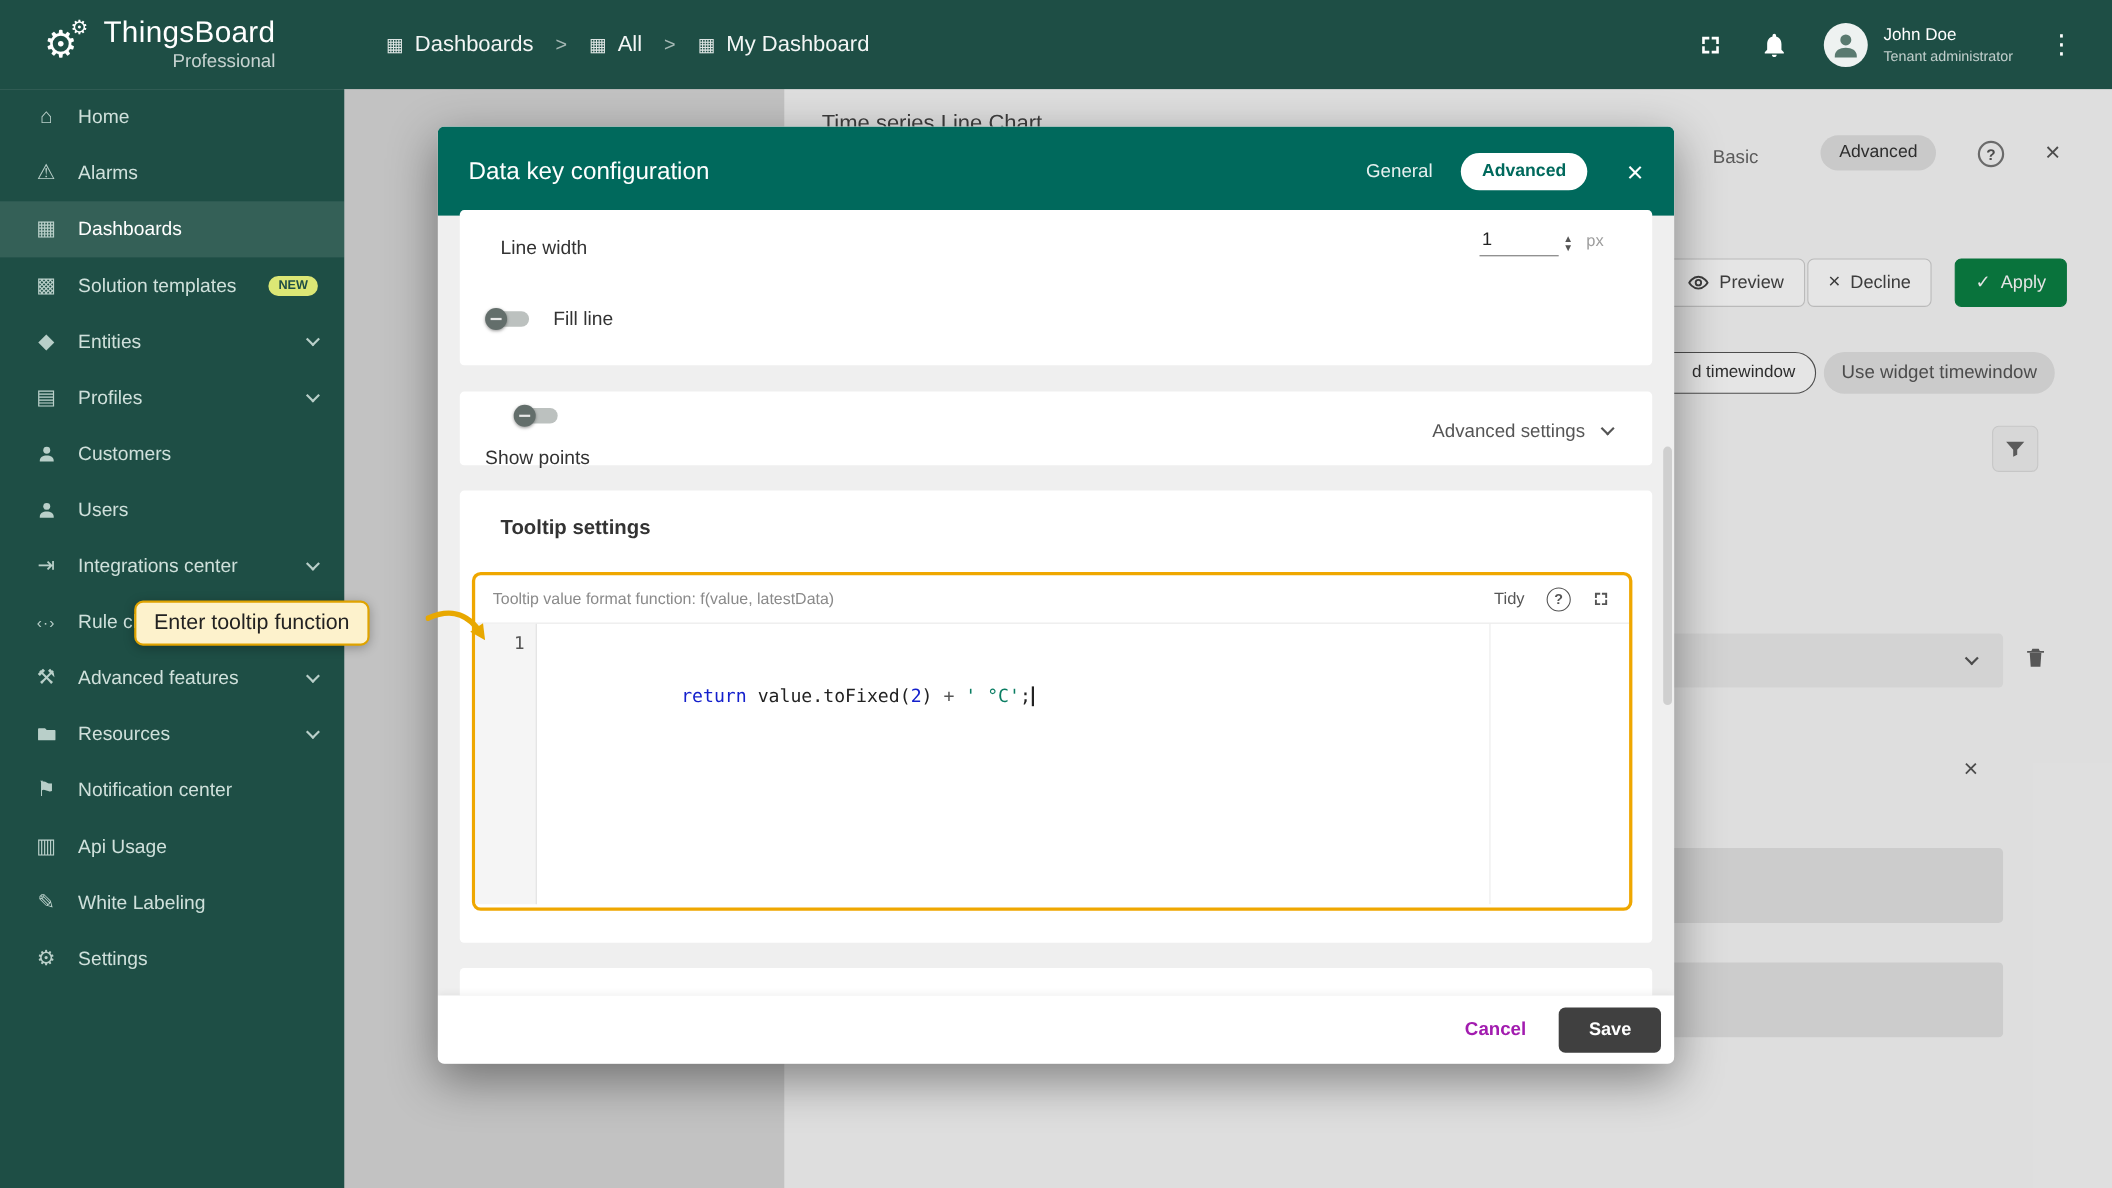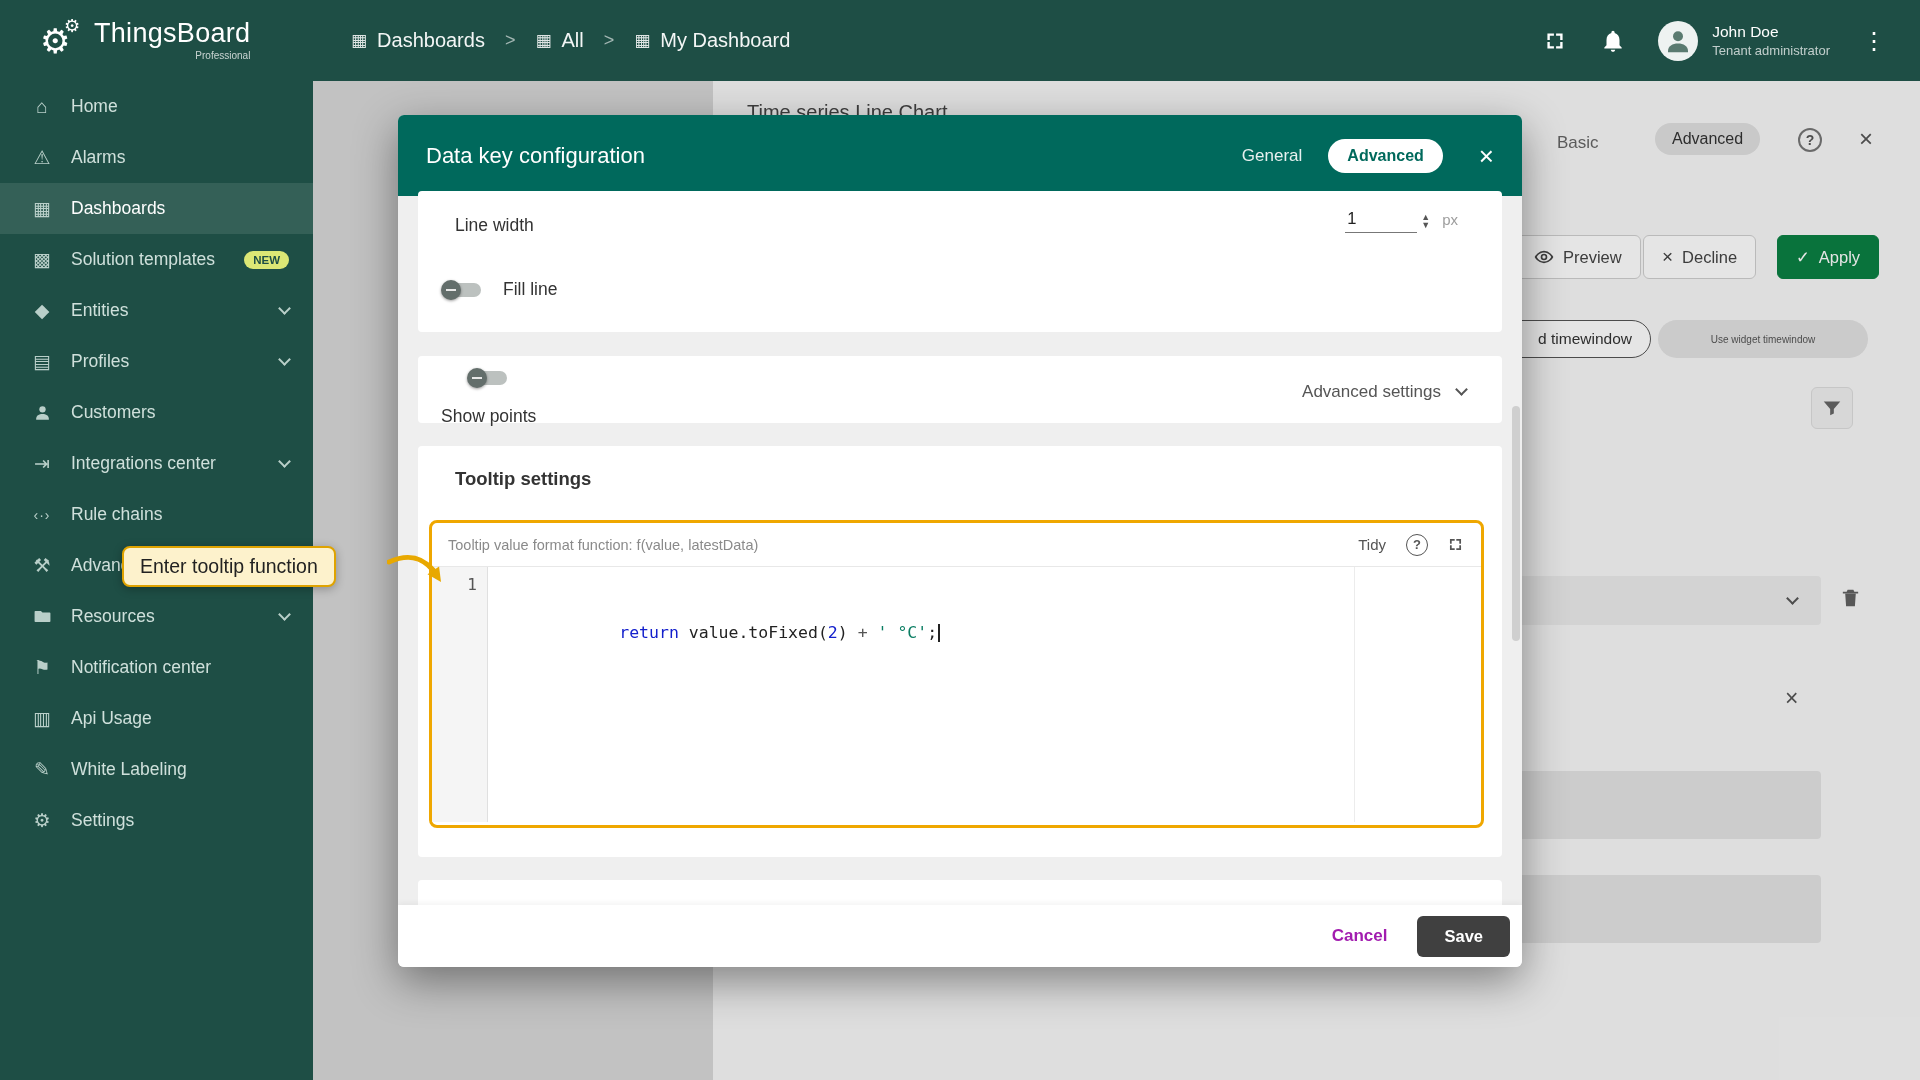--- a/index.html
+++ b/index.html
@@ -6,21 +6,21 @@
   html,body { width:1920px; height:1080px; overflow:hidden; }
   body { font-family:"Liberation Sans","DejaVu Sans",sans-serif; background:#e4e4e4; position:relative; color:#222; }
 
   
   #topbar { position:absolute; left:0; top:0; width:1920px; height:81px; background:#1e4e45; z-index:5; display:flex; align-items:center; }
   .logo-block { width:313px; height:100%; display:flex; align-items:center; padding-left:40px; }
   .logo-gears { color:#fff; font-size:34px; position:relative; margin-right:10px; width:44px; }
   .logo-gears .gear-small { position:absolute; font-size:18px; left:24px; top:-6px; }
   .logo-text-wrap { display:flex; flex-direction:column; }
   .logo-title { color:#fff; font-size:27px; font-weight:500; letter-spacing:.3px; line-height:1; }
-  .logo-subtitle { color:rgba(255,255,255,.75); font-size:10px; text-align:right; margin-top:3px; }
+  .logo-subtitle { color:rgba(255,255,255,.75); font-size:17px; text-align:right; margin-top:3px; }
 
   #breadcrumb { display:flex; align-items:center; margin-left:38px; gap:12px; }
   .bc-item { display:flex; align-items:center; gap:10px; color:rgba(255,255,255,.95); font-size:20px; cursor:pointer; }
   .bc-icon { font-size:17px; color:rgba(255,255,255,.85); }
   .bc-sep { color:rgba(255,255,255,.6); font-size:18px; margin:0 8px; }
 
   .topbar-right { margin-left:auto; display:flex; align-items:center; gap:32px; padding-right:34px; }
   .tb-icon { color:#fff; display:flex; align-items:center; cursor:pointer; }
   .avatar-wrap { display:flex; align-items:center; gap:14px; cursor:pointer; }
   .avatar { width:40px; height:40px; border-radius:50%; background:#eef2f1; display:flex; align-items:center; justify-content:center; color:#5a7a70; }
@@ -49,21 +49,21 @@
   .panel-help { position:absolute; left:1085px; top:47px; width:24px; height:24px; border:2px solid #777; border-radius:50%; color:#555; font-size:14px; font-weight:bold; display:flex; align-items:center; justify-content:center; cursor:pointer; }
   .panel-close { position:absolute; left:1146px; top:44px; font-size:24px; color:#555; cursor:pointer; }
 
   .btn { display:inline-flex; align-items:center; gap:9px; border:1px solid #d0d0d0; background:#fff; border-radius:6px; font-size:16.5px; color:#444; padding:0 18px; height:44px; cursor:pointer; }
   .btn-preview { position:absolute; left:802px; top:154px; }
   .btn-decline { position:absolute; left:930px; top:154px; }
   .btn-apply { position:absolute; left:1064px; top:154px; background:#0b8043; border-color:#0b8043; color:#fff; }
   .btn .bicon { display:flex; align-items:center; }
 
   .tw-pill-left { position:absolute; left:746px; top:239px; width:192px; height:38px; background:#fff; border:1.5px solid #555; border-radius:19px; display:flex; align-items:center; justify-content:flex-end; padding-right:18px; font-size:15.5px; color:#333; cursor:pointer; }
-  .tw-pill-right { position:absolute; left:945px; top:239px; width:210px; height:38px; background:#e2e2e2; border-radius:19px; display:flex; align-items:center; justify-content:center; font-size:10px; color:#555; cursor:pointer; }
+  .tw-pill-right { position:absolute; left:945px; top:239px; width:210px; height:38px; background:#e2e2e2; border-radius:19px; display:flex; align-items:center; justify-content:center; font-size:17px; color:#555; cursor:pointer; }
   .funnel-box { position:absolute; left:1098px; top:306px; width:42px; height:42px; background:#f0f0f0; border:1px solid #ddd; border-radius:6px; display:flex; align-items:center; justify-content:center; color:#666; cursor:pointer; }
 
   .ds-bar { position:absolute; left:85px; top:495px; width:1023px; height:49px; background:#ebebeb; border-radius:4px; }
   .ds-chev { position:absolute; right:24px; top:18px; color:#555; }
   .trash-icon { position:absolute; left:1126px; top:505px; color:#616161; cursor:pointer; }
   .row-close { position:absolute; left:1072px; top:604px; font-size:23px; color:#555; cursor:pointer; }
   .gray-block1 { position:absolute; left:85px; top:690px; width:1023px; height:68px; background:#e4e4e4; border-radius:4px; }
   .gray-block2 { position:absolute; left:85px; top:794px; width:1023px; height:68px; background:#e4e4e4; border-radius:4px; }
   .filter-row { position:absolute; left:85px; top:899px; width:1023px; height:63px; background:#ededed; border-bottom:2px solid #d6d6d6; display:flex; align-items:center; }
   .filter-label { font-size:17px; color:#666; padding-left:26px; }
@@ -232,20 +232,29 @@
       <div class="sb-item">
         <span class="sb-icon">
           <svg viewBox="0 0 24 24" width="19" height="19" fill="currentColor">
             <circle cx="12" cy="8" r="4"></circle>
             <path d="M4 20c0-4 3.6-6 8-6s8 2 8 6v1H4z"></path>
           </svg>
         </span>
         <span class="sb-label">Customers</span>
       </div>
       <div class="sb-item">
+        <span class="sb-icon">
+          <svg viewBox="0 0 24 24" width="19" height="19" fill="currentColor">
+            <circle cx="12" cy="8" r="4"></circle>
+            <path d="M4 20c0-4 3.6-6 8-6s8 2 8 6v1H4z"></path>
+          </svg>
+        </span>
+        <span class="sb-label">Users</span>
+      </div>
+      <div class="sb-item">
         <span class="sb-icon">⇥</span>
         <span class="sb-label">Integrations center</span>
         <span class="chev sb-chev"></span>
       </div>
       <div class="sb-item">
         <span class="sb-icon">
           <span style="font-size:14px;letter-spacing:1px;">‹·›</span>
         </span>
         <span class="sb-label">Rule chains</span>
       </div>

